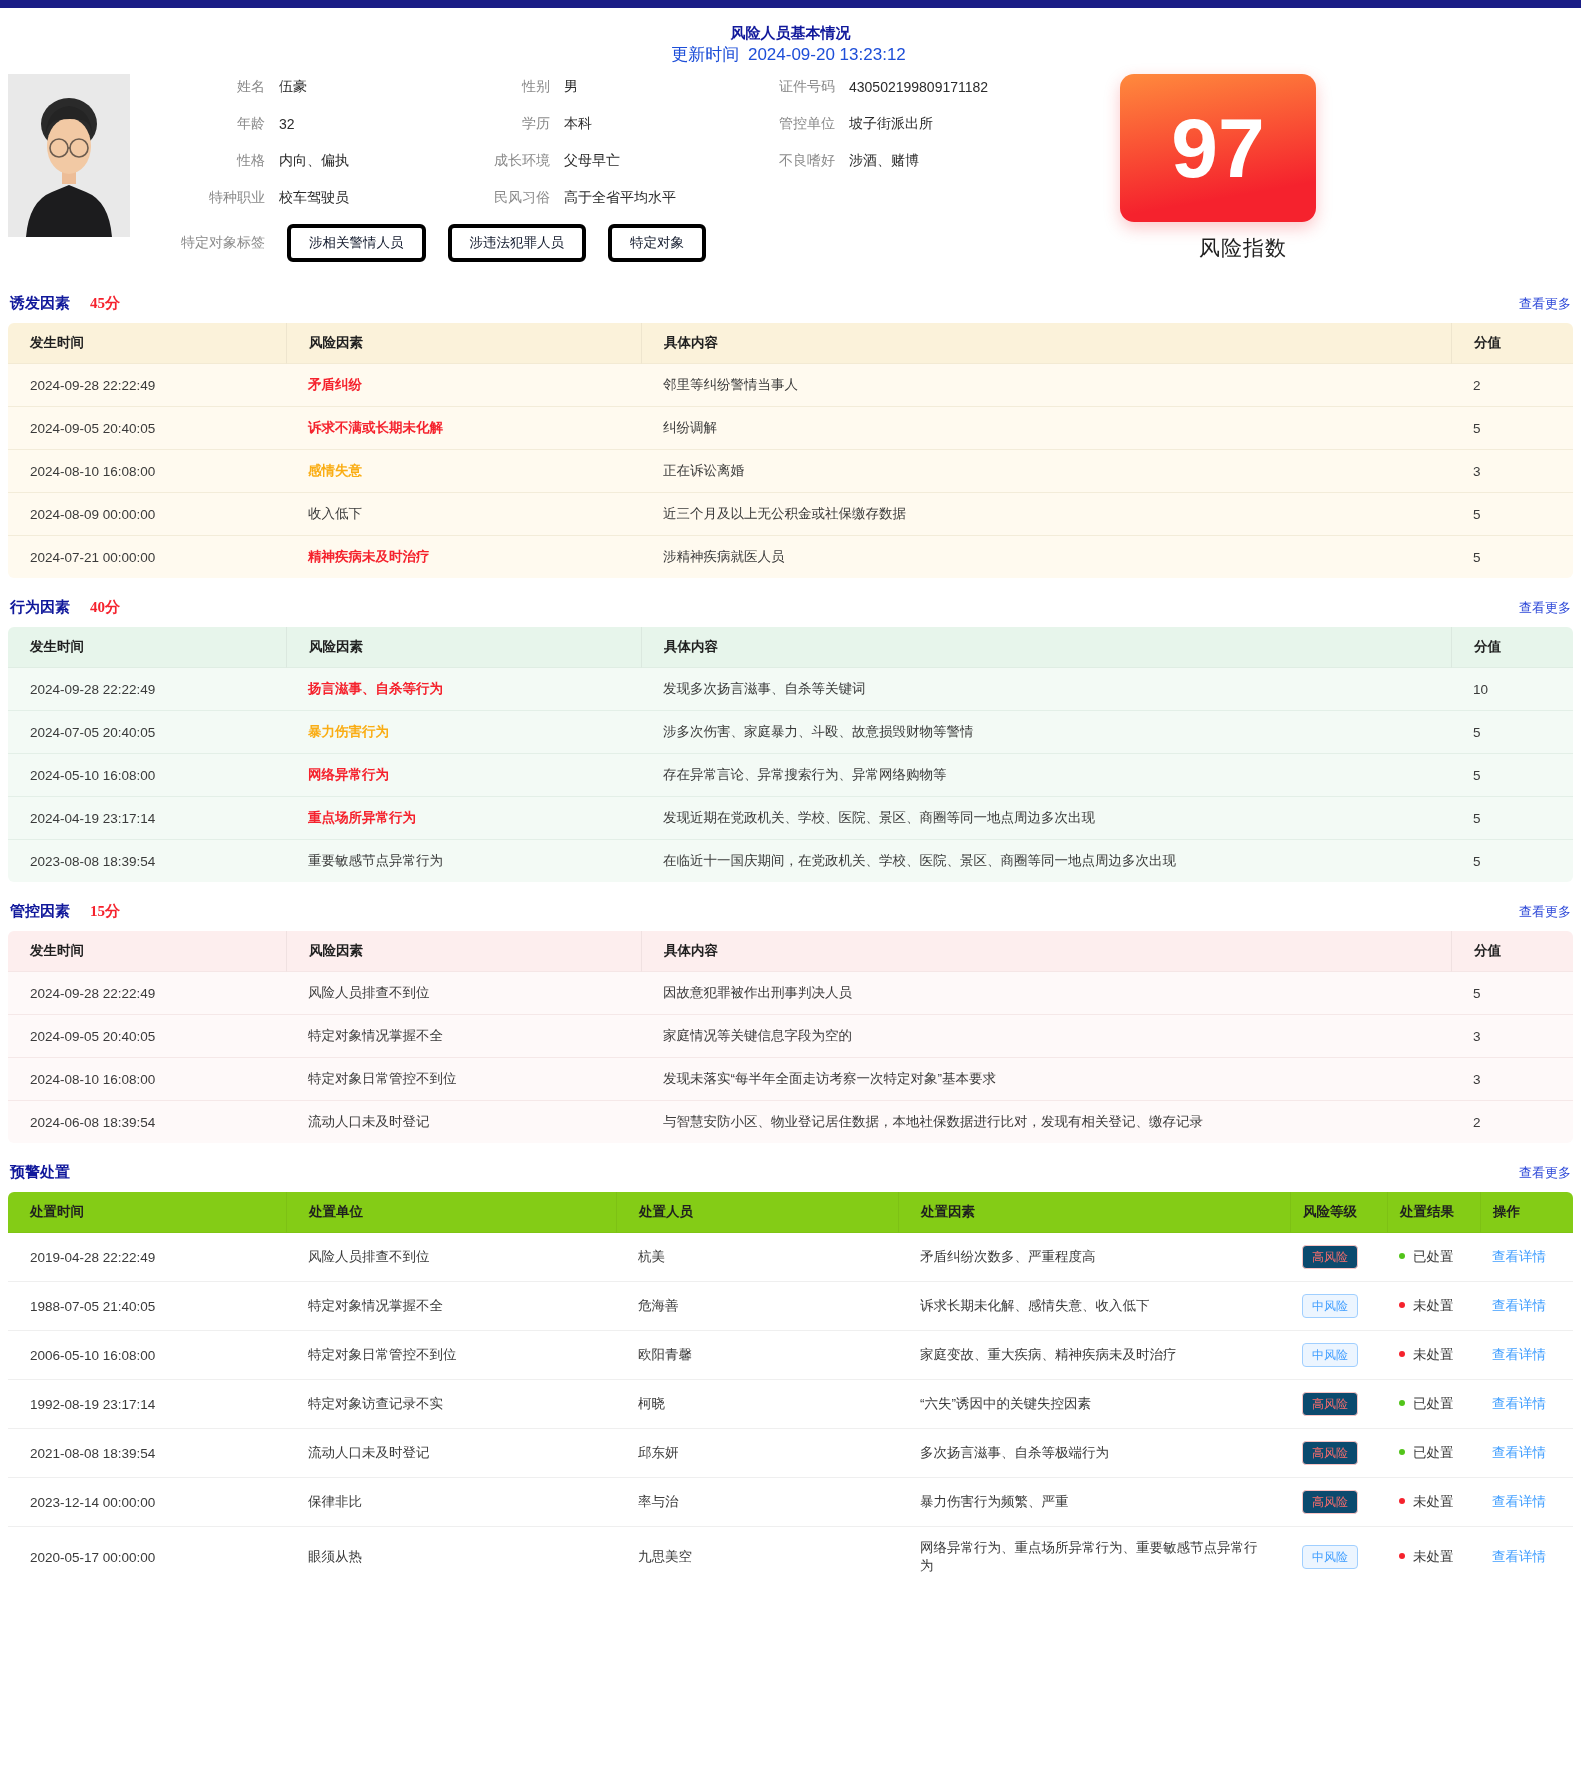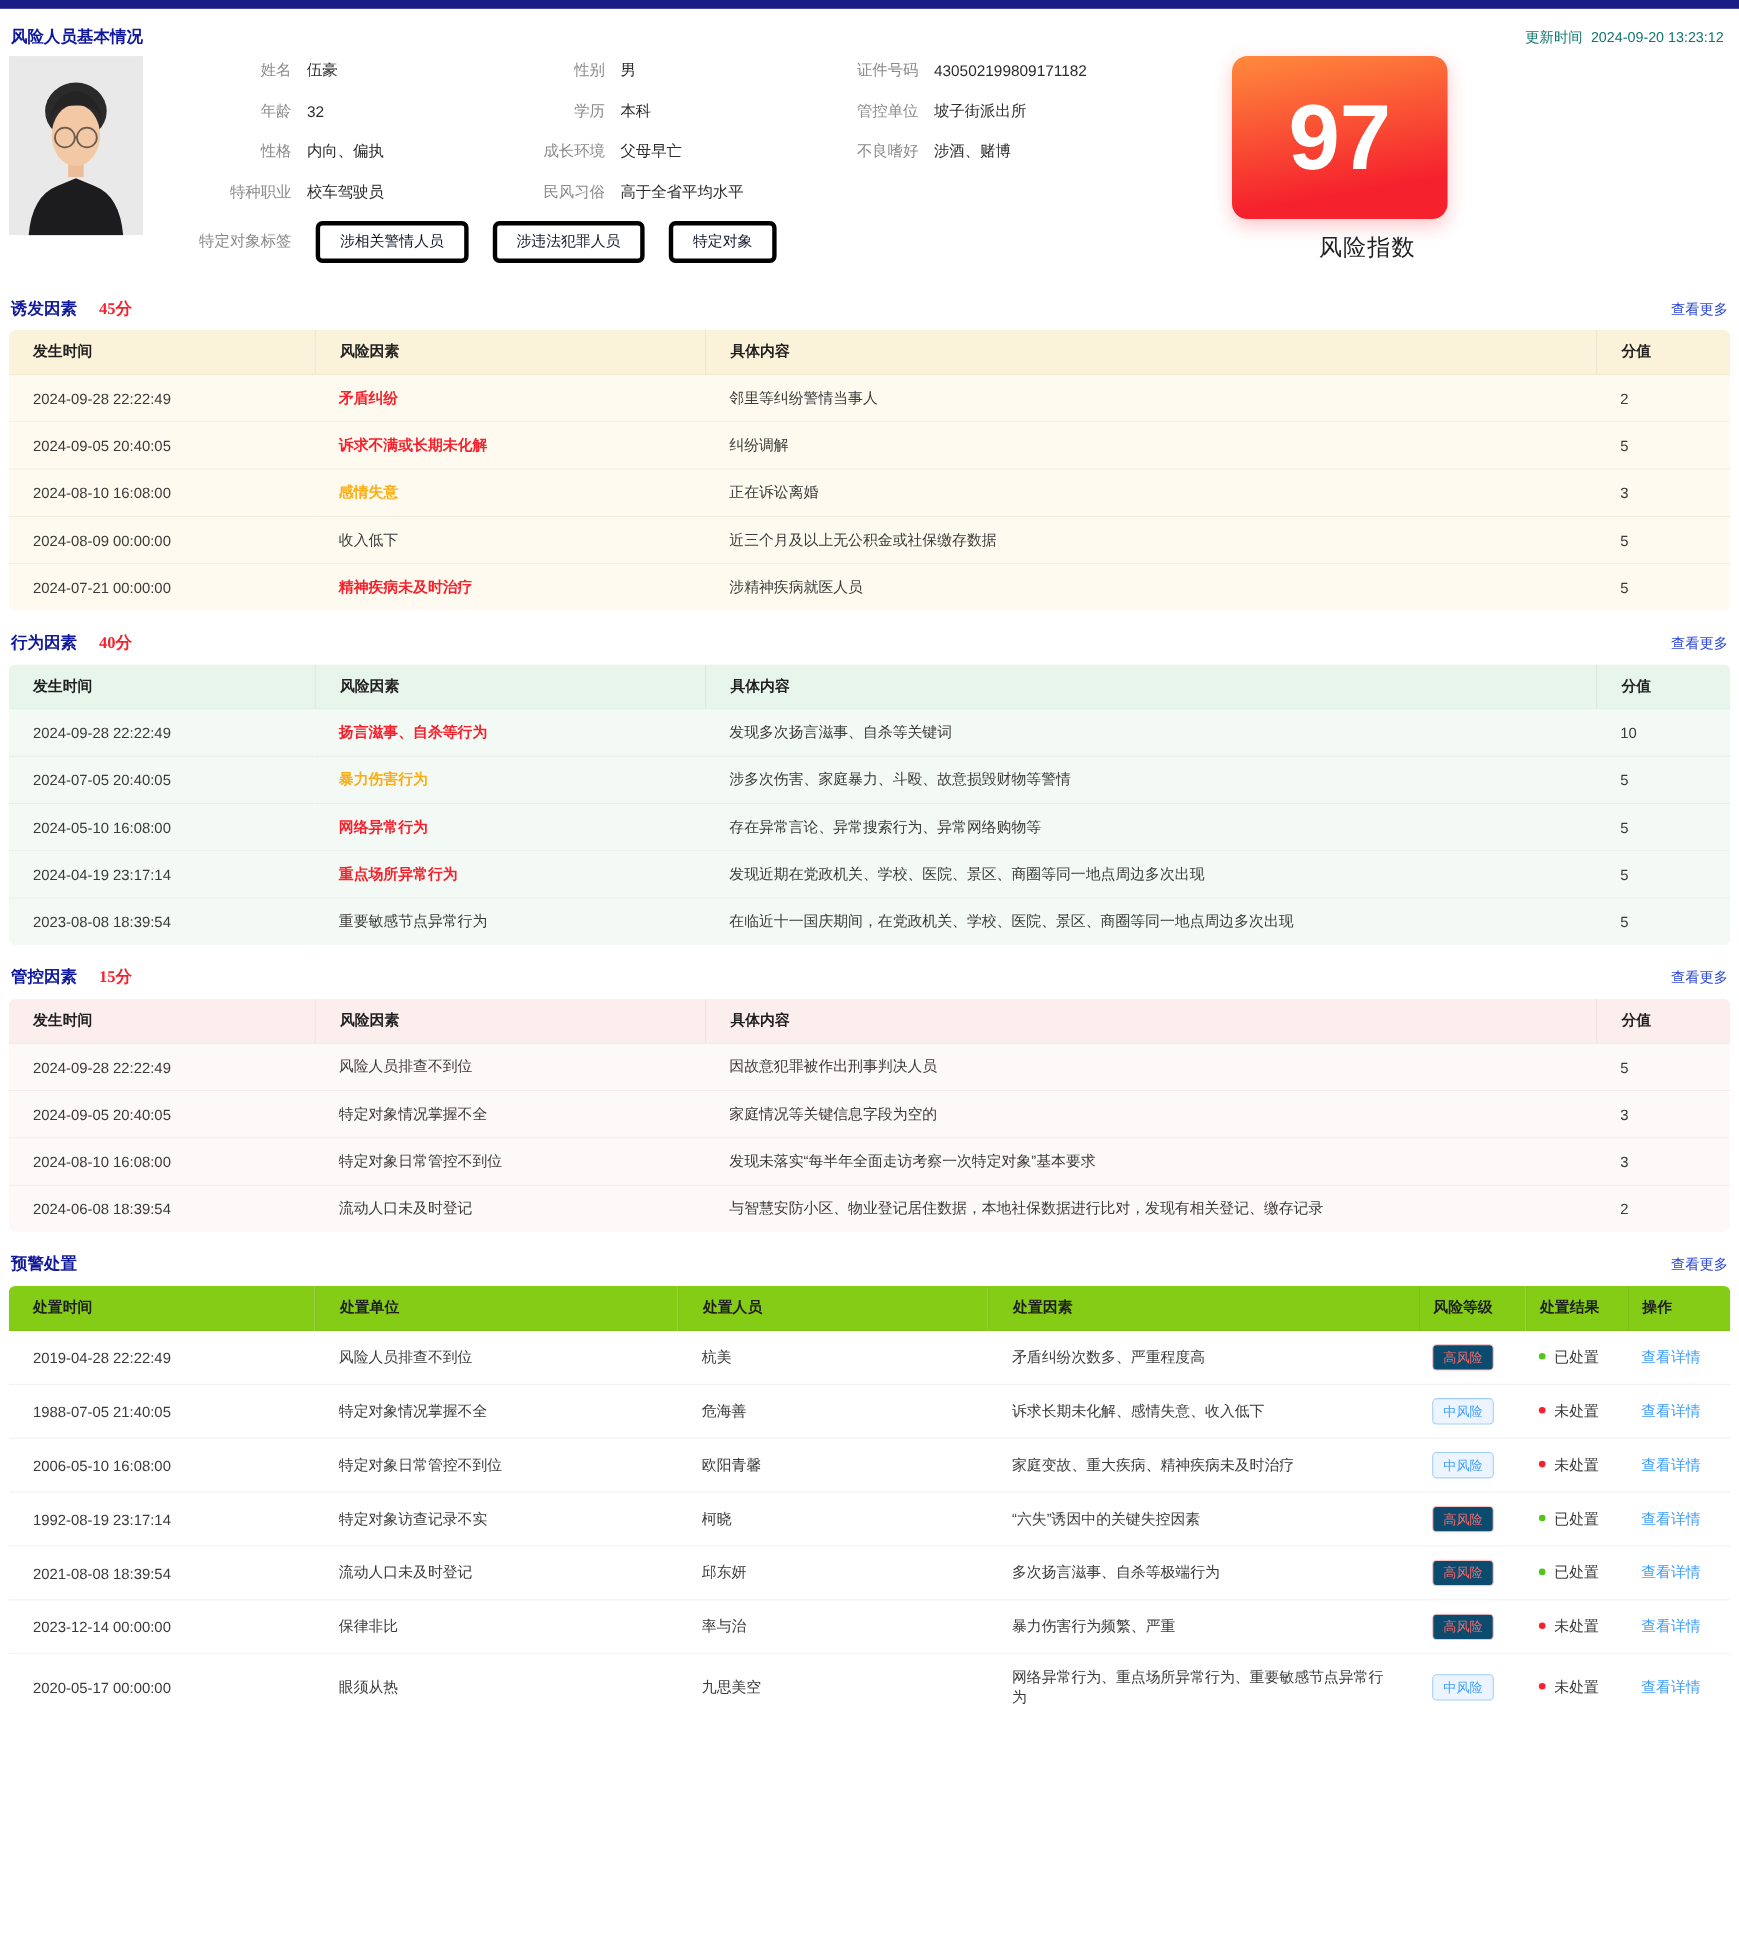--- a/index.html
+++ b/index.html
@@ -3,23 +3,23 @@
 <meta charset="utf-8">
 <style>
   * { box-sizing: border-box; margin: 0; padding: 0; }
   html,body { background:#fff; }
   body {
     width:1581px; min-height:1780px; margin:0 auto;
     font-family:"Liberation Sans","DejaVu Sans",sans-serif;
     color:#333;
   }
   .topbar { height:8px; background:#1a1d86; width:100%; }
-  .titlebar { display:flex; justify-content:space-between; align-items:center; padding:16px 10px 4px 10px; }
+  .titlebar { display:flex; justify-content:space-between; align-items:center; padding:16px 10px 4px 10px;flex-direction:column; }
   .page-title { font-size:15px; font-weight:bold; color:#10189b; }
-  .update-time { font-size:13px; color:#0f766e; padding-right:4px; }
+  .update-time { font-size:17px; color:#1d4ed8; padding-right:4px; }
   .update-time .ut-val { margin-left:4px; }
 
   
   .profile { position:relative; height:200px; margin-top:4px; }
   .photo { position:absolute; left:8px; top:0; width:122px; height:163px; overflow:hidden; }
   .info { position:absolute; left:160px; top:-6px; width:950px; }
   .irow { display:flex; align-items:center; height:37px; font-size:14px; }
   .lab { color:#8a8a8a; text-align:right; flex:none; }
   .val { color:#2b2b2b; margin-left:14px; flex:none; }
   .l1 { width:105px; } .v1 { width:196px; }

